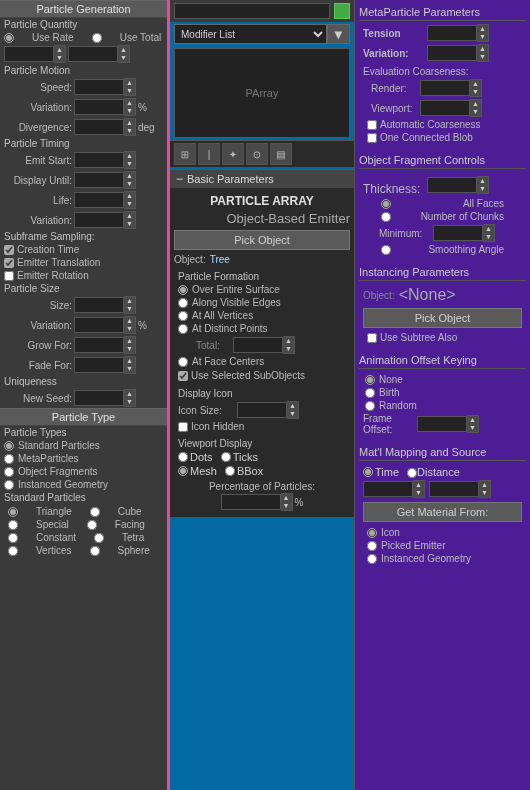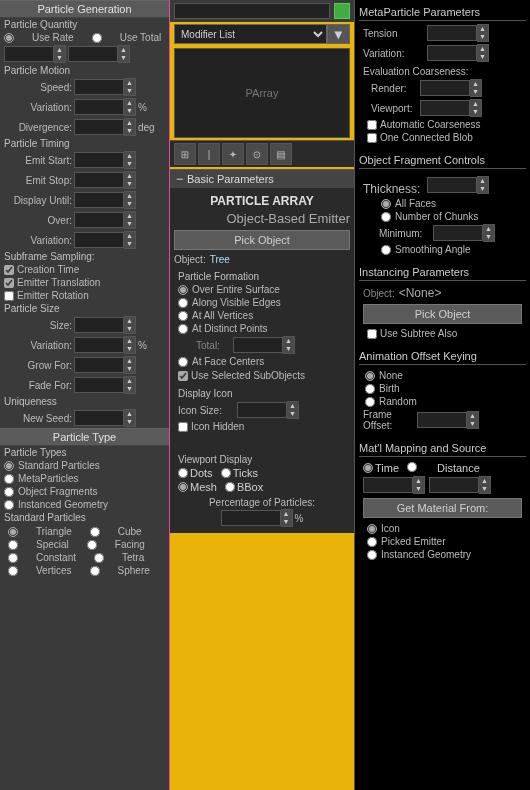--- a/index.html
+++ b/index.html
@@ -9,35 +9,35 @@
       font-size: 11px;
       color: #d0d0d0;
       width: 530px;
       min-height: 790px;
       display: flex;
     }
 
     .left-panel {
       width: 170px;
       background: #3a3a3a;
-      border-right: 1px solid #ec4899;
+      border-right: 3px solid #ec4899;
       flex-shrink: 0;
       overflow-y: auto;
     }
 
     .center-panel {
       width: 185px;
-      background: #eab308;
+      background: #0369a1;
       border-right: 1px solid #555;
       flex-shrink: 0;
     }
 
     .right-panel {
       flex: 1;
-      background: #000000;
+      background: #4c1d95;
       overflow-y: auto;
     }
 
     
     .section-header {
       background: #5a5a5a;
       text-align: center;
       padding: 2px 4px;
       font-size: 11px;
       color: #e0e0e0;
@@ -399,20 +399,21 @@
       display: flex;
       align-items: center;
       gap: 4px;
       padding: 1px 4px;
     }
 
     .tension-label {
       width: 60px;
       font-size: 10px;
       color: #bbb;
+      font-weight: bold;
     }
 
     .eval-section {
       padding: 2px 4px;
     }
 
     .eval-label {
       font-size: 10px;
       color: #bbb;
       padding: 1px 0;
@@ -456,20 +457,21 @@
 
     .thickness-label {
       width: 60px;
       font-size: 12px;
       color: #bbb;
       margin-top: 8px;
     }
 
     .frag-radio {
       padding: 1px 18px;
+      justify-content: space-between;
     }
 
     .min-row {
       display: flex;
       align-items: center;
       gap: 4px;
       padding: 1px 0 1px 16px;
     }
 
     .min-label {
@@ -495,21 +497,21 @@
       gap: 4px;
       padding: 1px 0;
     }
 
     .inst-obj-label {
       font-size: 10px;
       color: #888;
     }
 
     .inst-obj-value {
-      font-size: 12px;
+      font-size: 16px;
       color: #aaa;
       text-align: center;
     }
 
     .anim-section {
       padding: 2px 4px;
     }
 
     .anim-radio {
       padding: 1px 2px;
@@ -627,41 +629,31 @@
     <span class="field-label">Emit Start:</span>
     <div class="spinner-box">
       <input class="spinner-input" type="text" style="">
       <div class="spinner-arrows">
           <button class="arrow-btn">▲</button>
           <button class="arrow-btn">▼</button>
         </div>
     </div>
   </div>
   <div class="two-col-row">
-    <span class="field-label">Emit Stop:</span>
-    <div class="spinner-box">
-      <input class="spinner-input" type="text" style="">
-      <div class="spinner-arrows">
-          <button class="arrow-btn">▲</button>
-          <button class="arrow-btn">▼</button>
-        </div>
-    </div>
-  </div>
-  <div class="two-col-row">
     <span class="field-label">Display Until:</span>
     <div class="spinner-box">
       <input class="spinner-input" type="text" style="">
       <div class="spinner-arrows">
           <button class="arrow-btn">▲</button>
           <button class="arrow-btn">▼</button>
         </div>
     </div>
   </div>
   <div class="two-col-row">
-    <span class="field-label">Over:</span>
+    <span class="field-label">Life:</span>
     <div class="spinner-box">
       <input class="spinner-input" type="text" style="">
       <div class="spinner-arrows">
           <button class="arrow-btn">▲</button>
           <button class="arrow-btn">▼</button>
         </div>
     </div>
   </div>
   <div class="two-col-row">
     <span class="field-label">Variation:</span>
@@ -877,21 +869,21 @@
                 <button class="arrow-btn">▼</button>
               </div>
           </div>
         </div>
         <div class="check-row">
           <input type="checkbox" style="">
           <label>Icon Hidden</label>
         </div>
       </div>
 
-      <div style="margin-top:20px;">
+      <div style="margin-top:4px;">
         <div class="subsection-label">Viewport Display</div>
         <div class="viewport-row">
           <div style="display:flex;align-items:center;gap:2px;">
             <input type="radio" name="vpdisplay" style="">
             <label>Dots</label>
           </div>
           <div style="display:flex;align-items:center;gap:2px;">
             <input type="radio" name="vpdisplay" style="">
             <label>Ticks</label>
           </div>
@@ -1065,21 +1057,21 @@
   </div>
 
   <div class="right-section">
     <div class="right-section-header">Mat'l Mapping and Source</div>
     <div class="mapping-section">
       <div class="mapping-radio-row">
         <div style="display:flex;align-items:center;gap:2px;">
           <input type="radio" name="mapping" checked="" style="">
           <label>Time</label>
         </div>
-        <div style="display:flex;align-items:flex-start;gap:20px;">
+        <div style="display:flex;align-items:flex-end;gap:0;">
           <input type="radio" name="mapping" style="">
           <label>Distance</label>
         </div>
       </div>
       <div class="mapping-input-row">
         <div class="spinner-box">
           <input class="spinner-input" type="text" style="">
           <div class="spinner-arrows">
               <button class="arrow-btn">▲</button>
               <button class="arrow-btn">▼</button>

